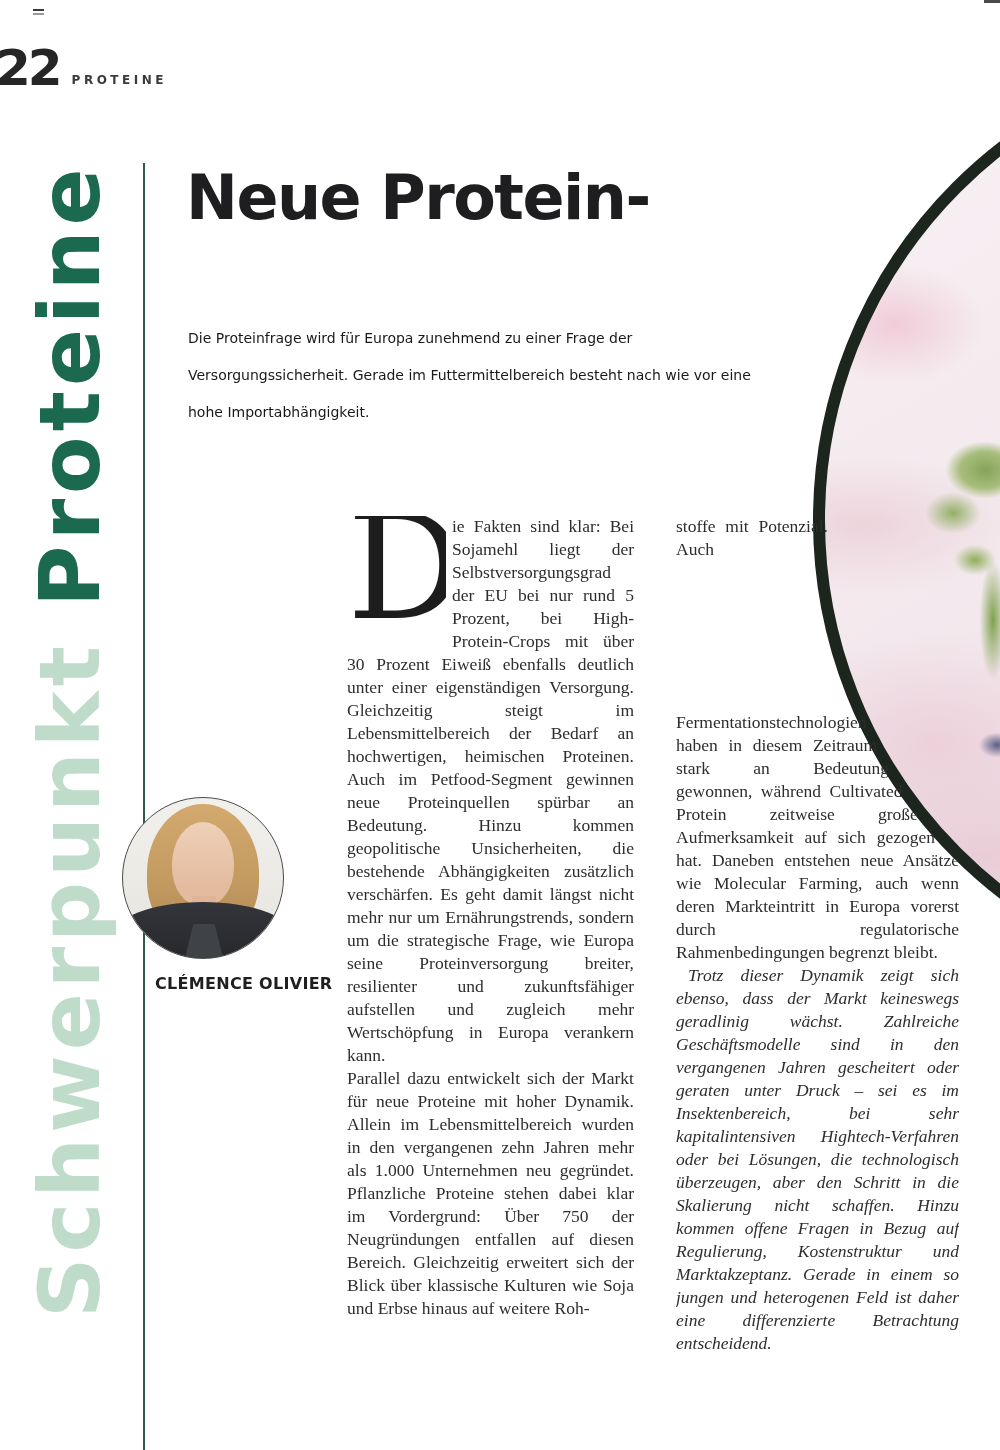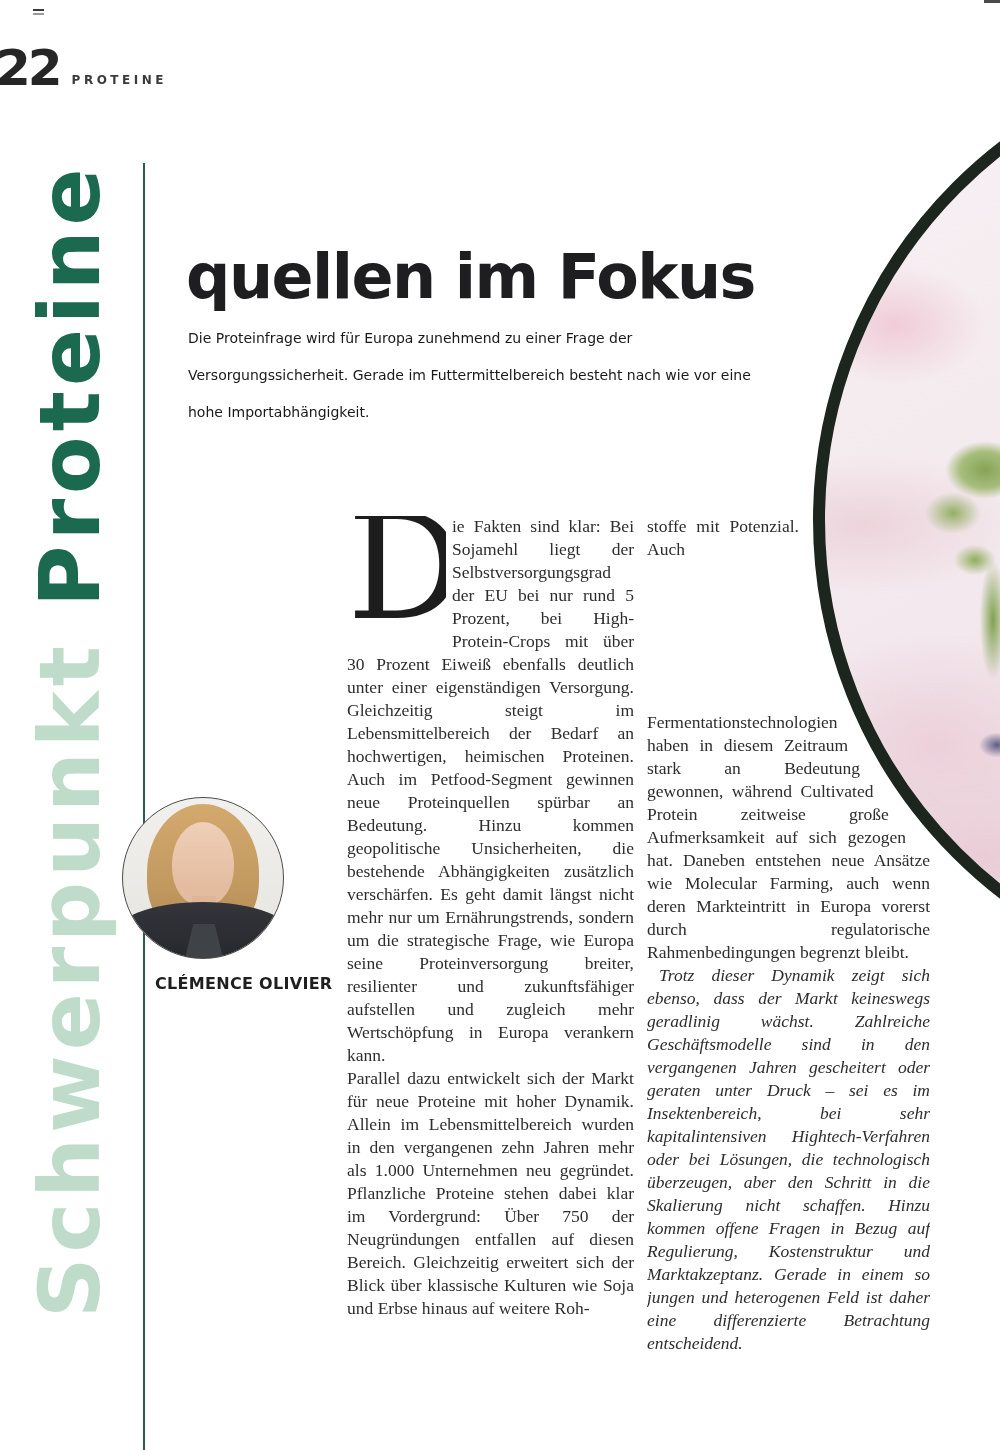--- a/index.html
+++ b/index.html
@@ -74,21 +74,21 @@
   .author-bio{position:absolute;left:155px;top:1000px;width:152px;font-size:14.5px;
     line-height:27px;font-weight:500;color:#242424;z-index:2;overflow-wrap:break-word;}
 
   
   .body-col{
     position:absolute;top:515px;height:860px;overflow:hidden;z-index:1;
     font-family:"Liberation Serif","DejaVu Serif",serif;
     font-size:17.5px;line-height:23px;color:#2d2d2d;text-align:justify;
   }
   .col1{left:347px;width:287px;}
-  .col2{left:647px;width:283px;}
+  .col2{left:676px;width:283px;}
   .body-col p{margin:0;}
   .dropcap-box{float:left;width:99px;height:115px;margin:1px 6px 0 0;overflow:hidden;}
   .dropcap{font-family:"DejaVu Serif","Liberation Serif",serif;font-size:146px;line-height:103px;
     color:#1d1d1d;display:block;}
   .col-heading{
     font-family:"DejaVu Sans","Liberation Sans",sans-serif;
     font-size:19px;font-weight:700;color:#141414;line-height:24px;
     margin:21px 0 6px 0;text-align:left;letter-spacing:0;
   }
   .circle-spacer{
@@ -114,22 +114,21 @@
   </div>
 
   <div class="hero-circle"></div>
 
   <div class="vertical-title">
     <span class="vt-light">Schwerpunkt </span><span class="vt-dark">Proteine</span>
   </div>
   <div class="vertical-rule"></div>
 
   <h1 class="headline" style="margin:0;">
-    <br>
-    <span>quellen im Fokus</span>
+    <span>Neue Protein-</span><br>
   </h1>
 
   <p class="standfirst" style="margin:0;">Die Proteinfrage wird für Europa zunehmend zu einer Frage der Versorgungssicherheit. Gerade im Futtermittelbereich besteht nach wie vor eine hohe Importabhängigkeit.</p>
 
   <div class="author-photo">
     <div class="ap-hair"></div>
     <div class="ap-face"></div>
     <div class="ap-neck"></div>
     <div class="ap-shoulders"></div>
     <div class="ap-shirt"></div>

